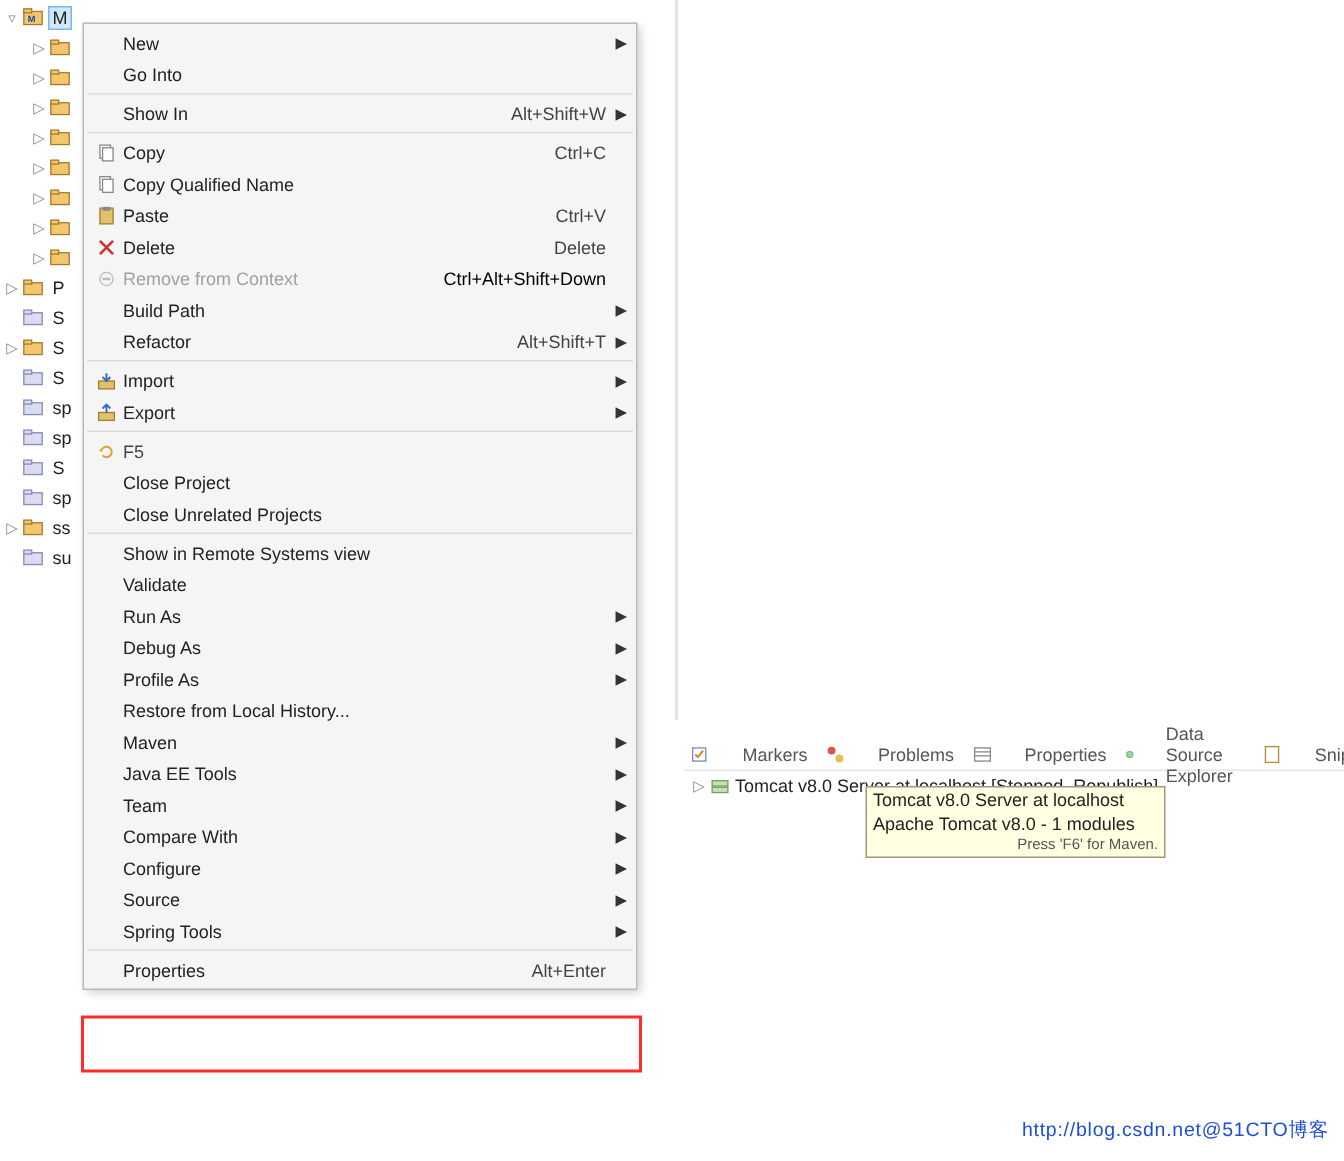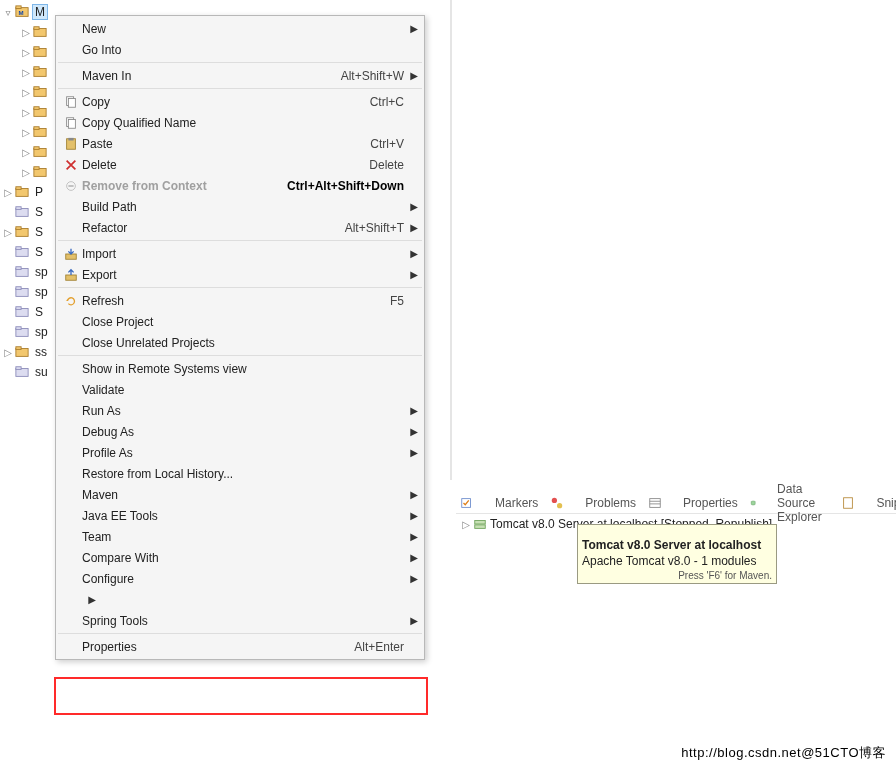--- a/index.html
+++ b/index.html
@@ -20,46 +20,46 @@
   
   .ctxmenu { position: absolute; left: 55px; top: 15px; width: 370px;
     background: #f5f5f5; border: 1px solid #b8b8b8; box-shadow: 2px 2px 6px rgba(0,0,0,.2);
     padding: 2px 0; z-index: 50; }
   .menu-item { display: flex; align-items: center; height: 21px; padding-left: 4px; padding-right: 6px; }
   .mi-icon { width: 22px; display: flex; justify-content: center; }
   .mi-icon svg { width: 14px; height: 14px; }
   .mi-label { flex: 1; }
   .mi-accel { color: #444; padding-right: 4px; }
   .mi-sub { width: 10px; text-align: right; color: #333; font-size: 10px; }
-  .menu-item.disabled { color: #a0a0a0; font-weight: bold; }
+  .menu-item.disabled { color: #a0a0a0; }
   .menu-item.disabled .mi-accel { color: #000000; }
   .menu-sep { height: 1px; background: #ddd; margin: 2px 2px; }
 
   
   .redbox { position: absolute; border: 2px solid #ff2a2a; pointer-events: none; z-index: 60; }
 
   
   .view-tabs { position: absolute; left: 456px; top: 492px; right: 0; height: 22px;
     display: flex; align-items: center; gap: 4px; border-bottom: 1px solid #e5e5e5; }
   .vtab { display: flex; align-items: center; gap: 21px; padding: 2px 4px; color: #555; }
   .vtab svg { width: 14px; height: 14px; }
 
   
   .servers { position: absolute; left: 456px; top: 514px; right: 0; }
   .server-row { display: flex; align-items: center; height: 20px; }
 
   
   .tooltip { position: absolute; left: 577px; top: 524px; width: 200px;
     background: #ffffe1; border: 1px solid #9a9a82; z-index: 70; }
   .tooltip .tt-line { padding: 1px 4px; }
-  .tooltip .tt-title { font-weight: bold; margin-top: 12px; }
+  .tooltip .tt-title { font-weight: normal; }
   .tooltip .tt-hint { text-align: right; font-size: 10px; color: #555; padding: 1px 4px 2px; }
 
   
-  .watermark { position: absolute; right: 10px; bottom: 12px; color: #000000; font-size: 13px; letter-spacing: .5px; margin-top: 44px; }
+  .watermark { position: absolute; right: 10px; bottom: 12px; color: #1d4ed8; font-size: 13px; letter-spacing: .5px; margin-top: 44px; }
 </style>
 </head>
 <body>
 
 <div class="tree">
   <div class="tree-row sel" style="padding-left:2px;">
     <span class="arrow">▿</span>
     <span class="ic">
       <svg viewBox="0 0 16 16">
           <rect x="1" y="3" width="14" height="10" fill="#f2c76e" stroke="#a87a2a"></rect>
@@ -264,21 +264,21 @@
     </div>
     <div class="menu-item">
       <span class="mi-icon"></span>
       <span class="mi-label">Go Into</span>
       <span class="mi-accel"></span>
       <span class="mi-sub"></span>
     </div>
     <div class="menu-sep"></div>
     <div class="menu-item">
       <span class="mi-icon"></span>
-      <span class="mi-label">Maven In</span>
+      <span class="mi-label">Show In</span>
       <span class="mi-accel">Alt+Shift+W</span>
       <span class="mi-sub">▶</span>
     </div>
     <div class="menu-sep"></div>
     <div class="menu-item">
       <span class="mi-icon">
         <svg viewBox="0 0 16 16">
           <rect x="3" y="2" width="8" height="10" fill="#fff" stroke="#888"></rect>
           <rect x="5" y="4" width="8" height="10" fill="#fff" stroke="#888"></rect>
         </svg>
@@ -366,21 +366,20 @@
       <span class="mi-sub">▶</span>
     </div>
     <div class="menu-sep"></div>
     <div class="menu-item">
       <span class="mi-icon">
         <svg viewBox="0 0 16 16">
           <path d="M4 8 a4 4 0 1 1 1 3" fill="none" stroke="#e3a030" stroke-width="1.5"></path>
           <path d="M4 8 l-2-1 3-1z" fill="#e3a030"></path>
         </svg>
       </span>
-      <span class="mi-label">Refresh</span>
       <span class="mi-accel">F5</span>
       <span class="mi-sub"></span>
     </div>
     <div class="menu-item">
       <span class="mi-icon"></span>
       <span class="mi-label">Close Project</span>
       <span class="mi-accel"></span>
       <span class="mi-sub"></span>
     </div>
     <div class="menu-item">
@@ -451,20 +450,21 @@
       <span class="mi-sub">▶</span>
     </div>
     <div class="menu-item">
       <span class="mi-icon"></span>
       <span class="mi-label">Configure</span>
       <span class="mi-accel"></span>
       <span class="mi-sub">▶</span>
     </div>
     <div class="menu-item">
       <span class="mi-icon"></span>
+      <span class="mi-label">Source</span>
       <span class="mi-accel"></span>
       <span class="mi-sub">▶</span>
     </div>
     <div class="menu-item">
       <span class="mi-icon"></span>
       <span class="mi-label">Spring Tools</span>
       <span class="mi-accel"></span>
       <span class="mi-sub">▶</span>
     </div>
     <div class="menu-sep"></div>

